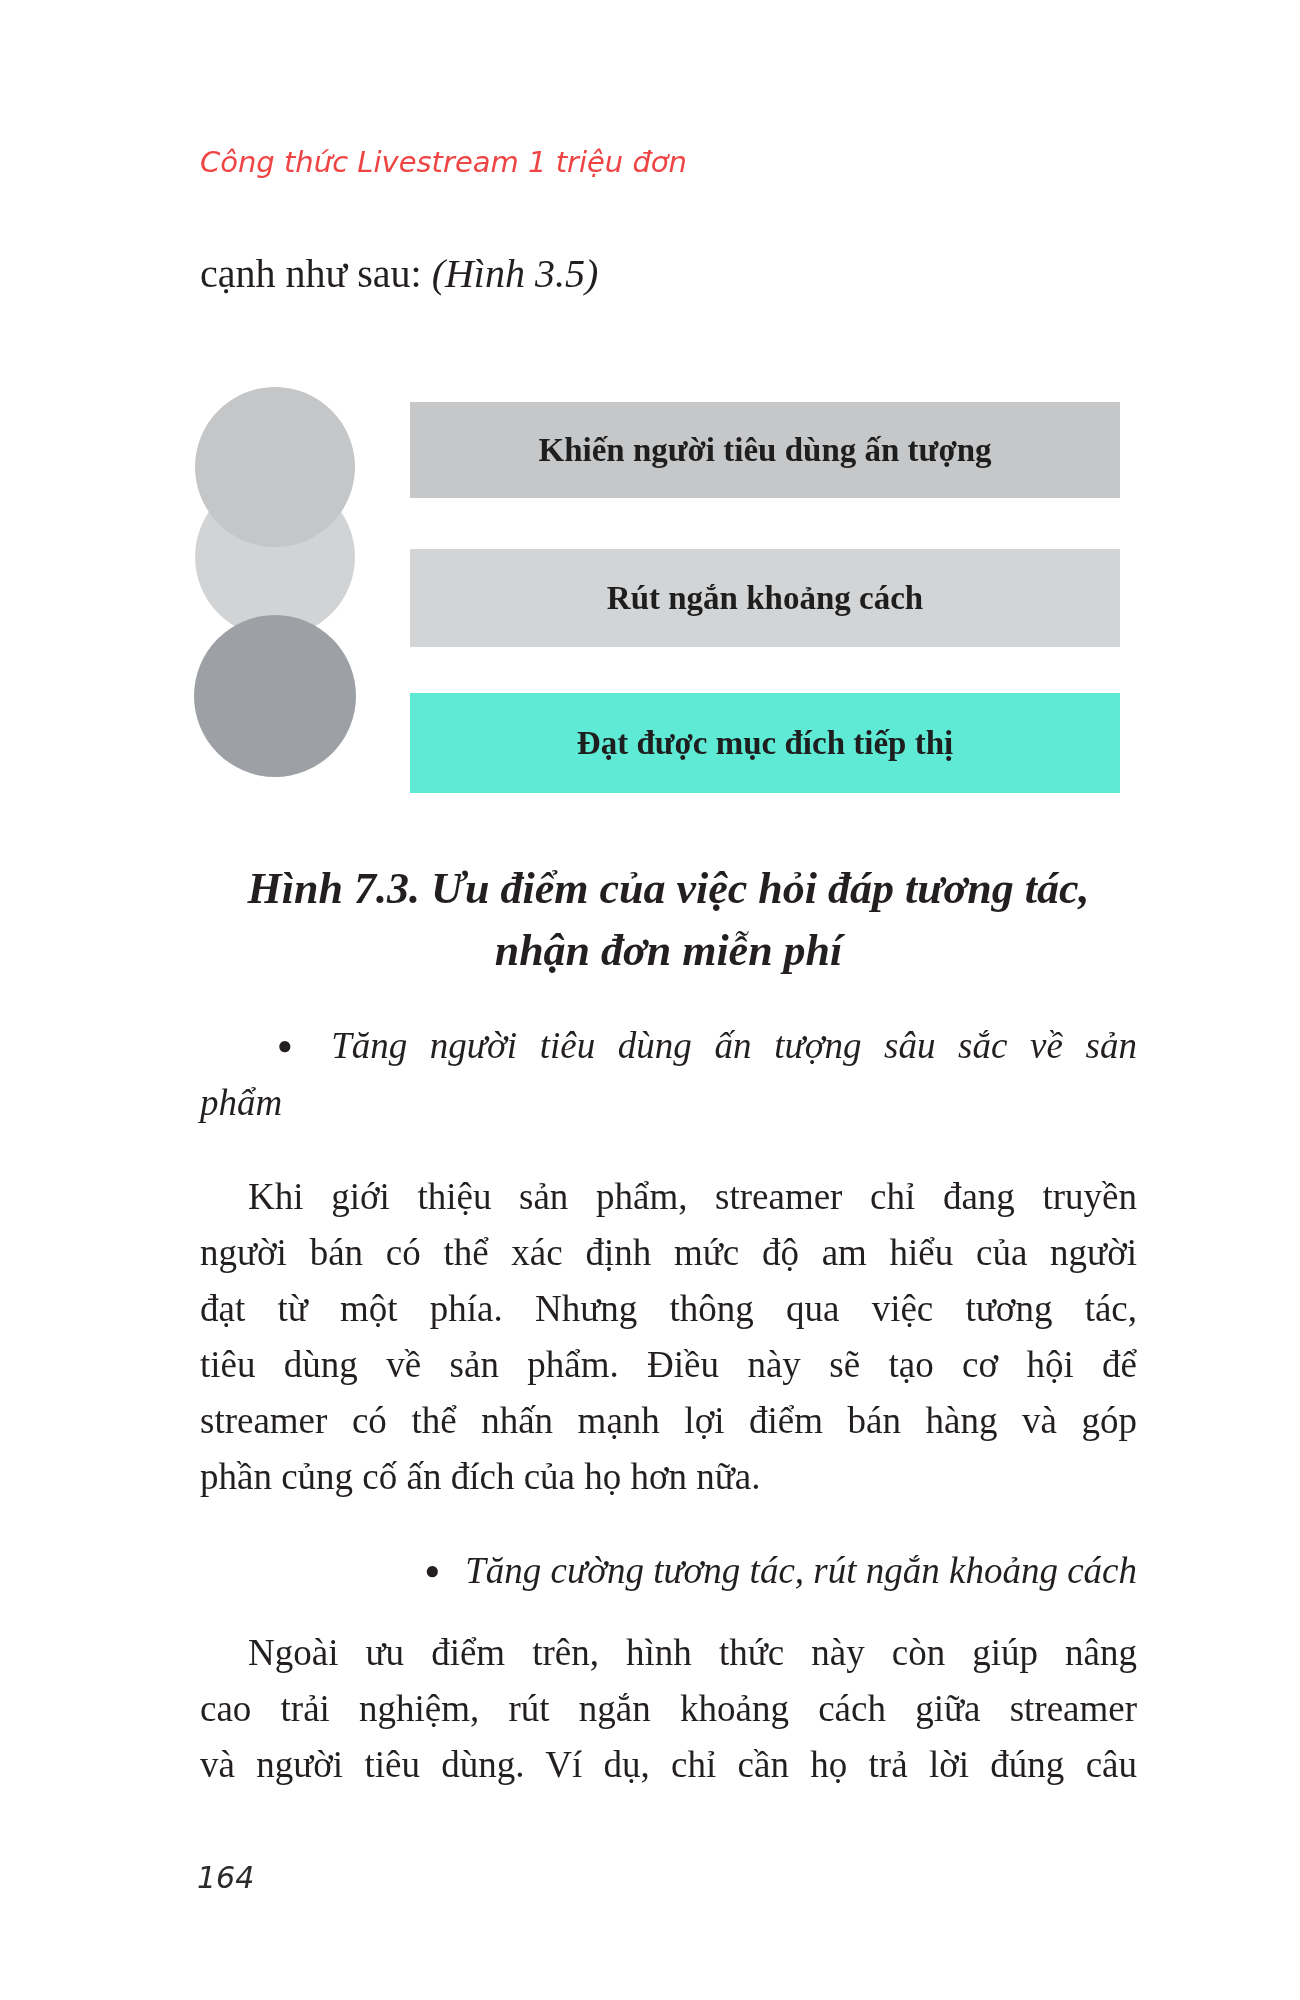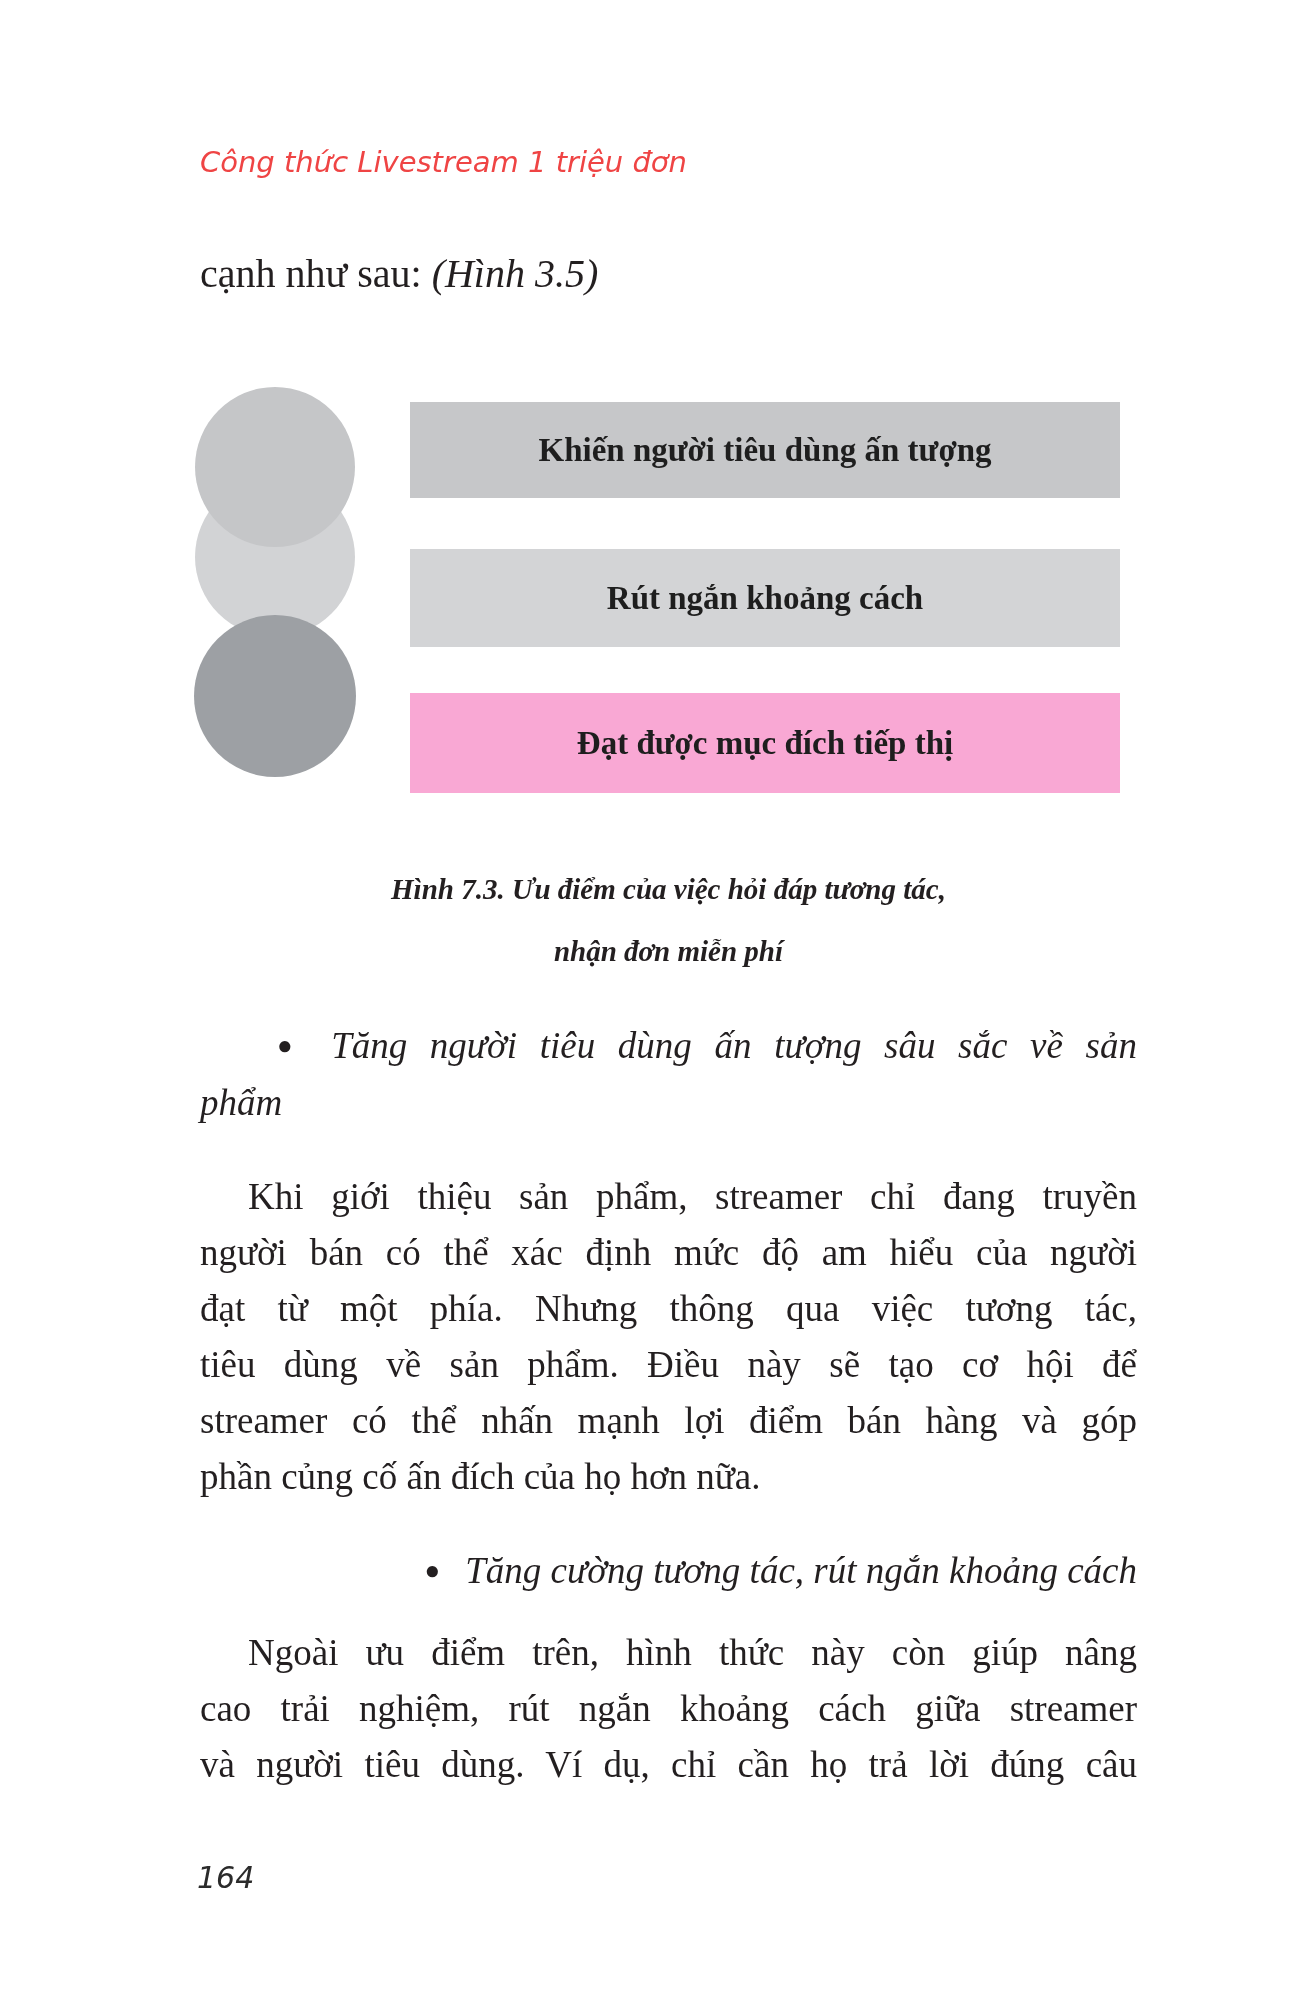--- a/index.html
+++ b/index.html
@@ -33,21 +33,21 @@
     position:absolute;left:410px;width:710px;
     display:flex;align-items:center;justify-content:center;
     font-weight:bold;font-size:33px;color:#1e1e1e;
   }
   .bar.b1{top:402px;height:96px;}
   .bar.b2{top:549px;height:98px;}
   .bar.b3{top:693px;height:100px;}
   .figure-caption{
     position:absolute;left:200px;top:858px;width:937px;
     text-align:center;font-weight:bold;font-style:italic;
-    font-size:29px;line-height:62px;
+    font-size:44px;line-height:62px;
   }
   .col{position:absolute;left:200px;width:937px;font-size:37px;}
   .line{line-height:56px;height:56px;white-space:pre;}
   .just{text-align:justify;text-align-last:justify;white-space:normal;}
   .bullet-block{top:1018px;}
   .bullet-line{padding-left:77px;font-style:italic;text-align:right;}
   .bullet-cont{top:1075px;font-style:italic;}
   .bullet-dot{
     font-style:normal;font-size:26px;position:relative;top:-4px;
   }
@@ -75,21 +75,21 @@
     <div class="circle c2" style="background-color: rgb(210, 211, 213);"></div>
     <div class="circle c1" style="background-color: rgb(197, 198, 200);"></div>
     <div class="circle c3" style="background-color: rgb(157, 160, 164);"></div>
 
     <div class="bar b1" style="background-color: rgb(198, 199, 201);">
       <span>Khiến người tiêu dùng ấn tượng</span>
     </div>
     <div class="bar b2" style="background-color: rgb(211, 212, 214);">
       <span>Rút ngắn khoảng cách</span>
     </div>
-    <div class="bar b3" style="background-color: #f9a8d4;">
+    <div class="bar b3" style="background-color: #5eead4;">
       <span>Đạt được mục đích tiếp thị</span>
     </div>
   </div>
 
   <div class="figure-caption">
     <div>Hình 7.3. Ưu điểm của việc hỏi đáp tương tác,</div>
     <div>nhận đơn miễn phí</div>
   </div>
 
   <div class="col bullet-block">

